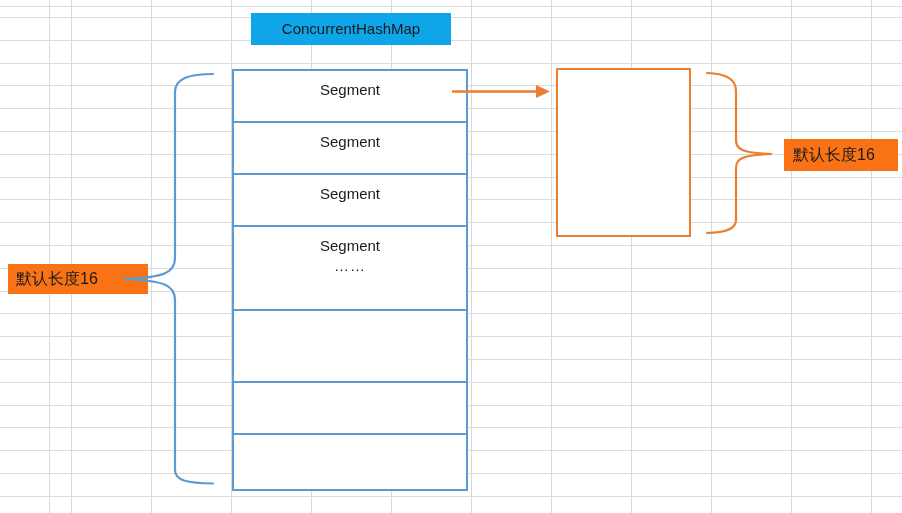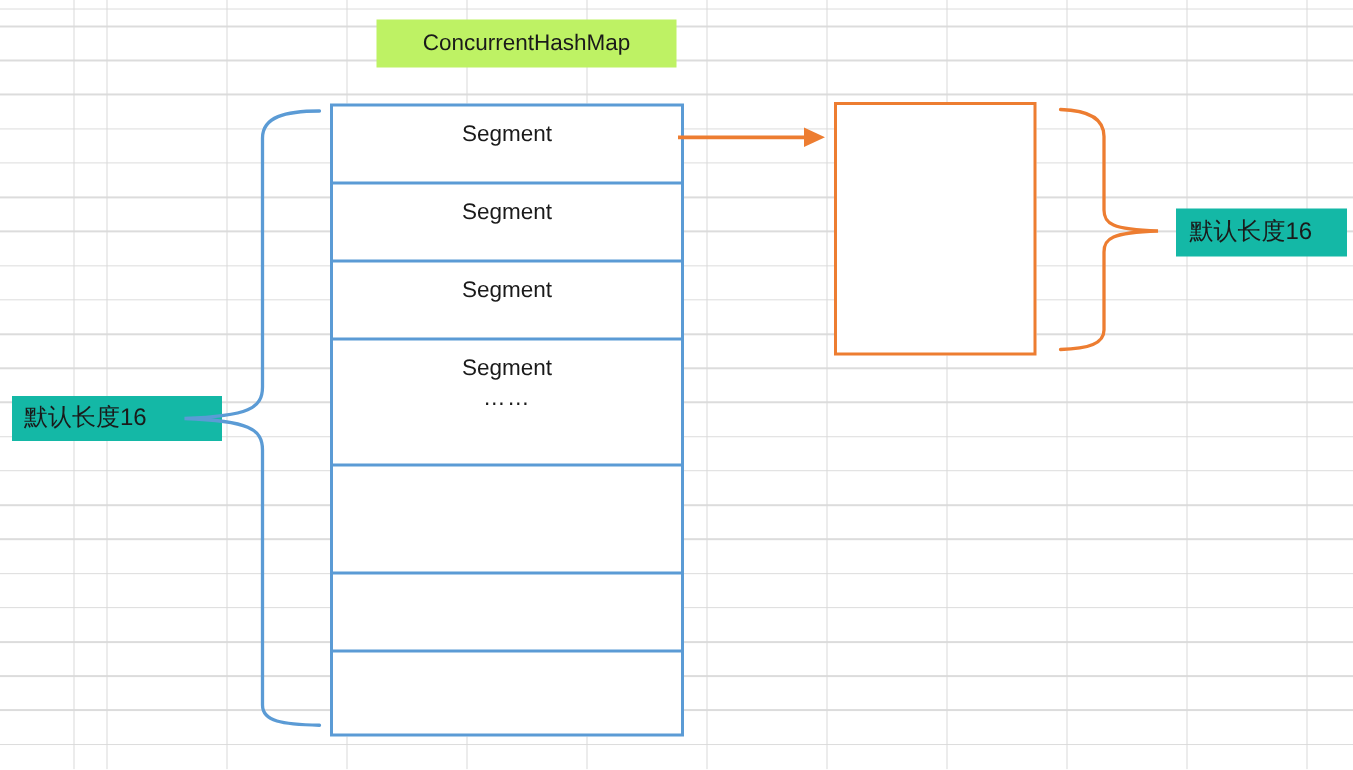--- a/index.html
+++ b/index.html
@@ -25,34 +25,34 @@
     inset: 0;
     background-image:
       repeating-linear-gradient(90deg, #d9d9d9 0 1px, transparent 1px 80px),
       repeating-linear-gradient(180deg, #dcdcdc 0 1px, transparent 1px 22.8px);
     background-position: 71px 0, 0 17px;
   }
 
   
   .title {
     position: absolute;
-    background: #bef264;
+    background: #0ea5e9;
     text-align: center;
     font-size: 15px;
     height: 32px;
     line-height: 32px;
     white-space: nowrap;
   }
   .title-map  { left: 251px; top: 13px; width: 200px; }
   .title-hash { left: 534px; top: 13px; width: 150px; }
 
   
   .seg-table {
     position: absolute;
-    left: 220px;
+    left: 232px;
     top: 69px;
     width: 236px;
     height: 422px;
     border: 2px solid #5B9BD5;
     background: #ffffff;
   }
   .seg-row {
     width: 100%;
     border-bottom: 2px solid #5B9BD5;
     text-align: center;
@@ -83,21 +83,21 @@
     top: 68px;
     width: 135px;
     height: 169px;
     border: 2px solid #ED7D31;
     background: #ffffff;
   }
 
   
   .brace-label {
     position: absolute;
-    background: #14b8a6;
+    background: #f97316;
     font-size: 16px;
     white-space: nowrap;
   }
   .label-left {
     left: 8px;
     top: 264px;
     width: 140px;
     height: 30px;
     line-height: 30px;
     padding-left: 8px;

